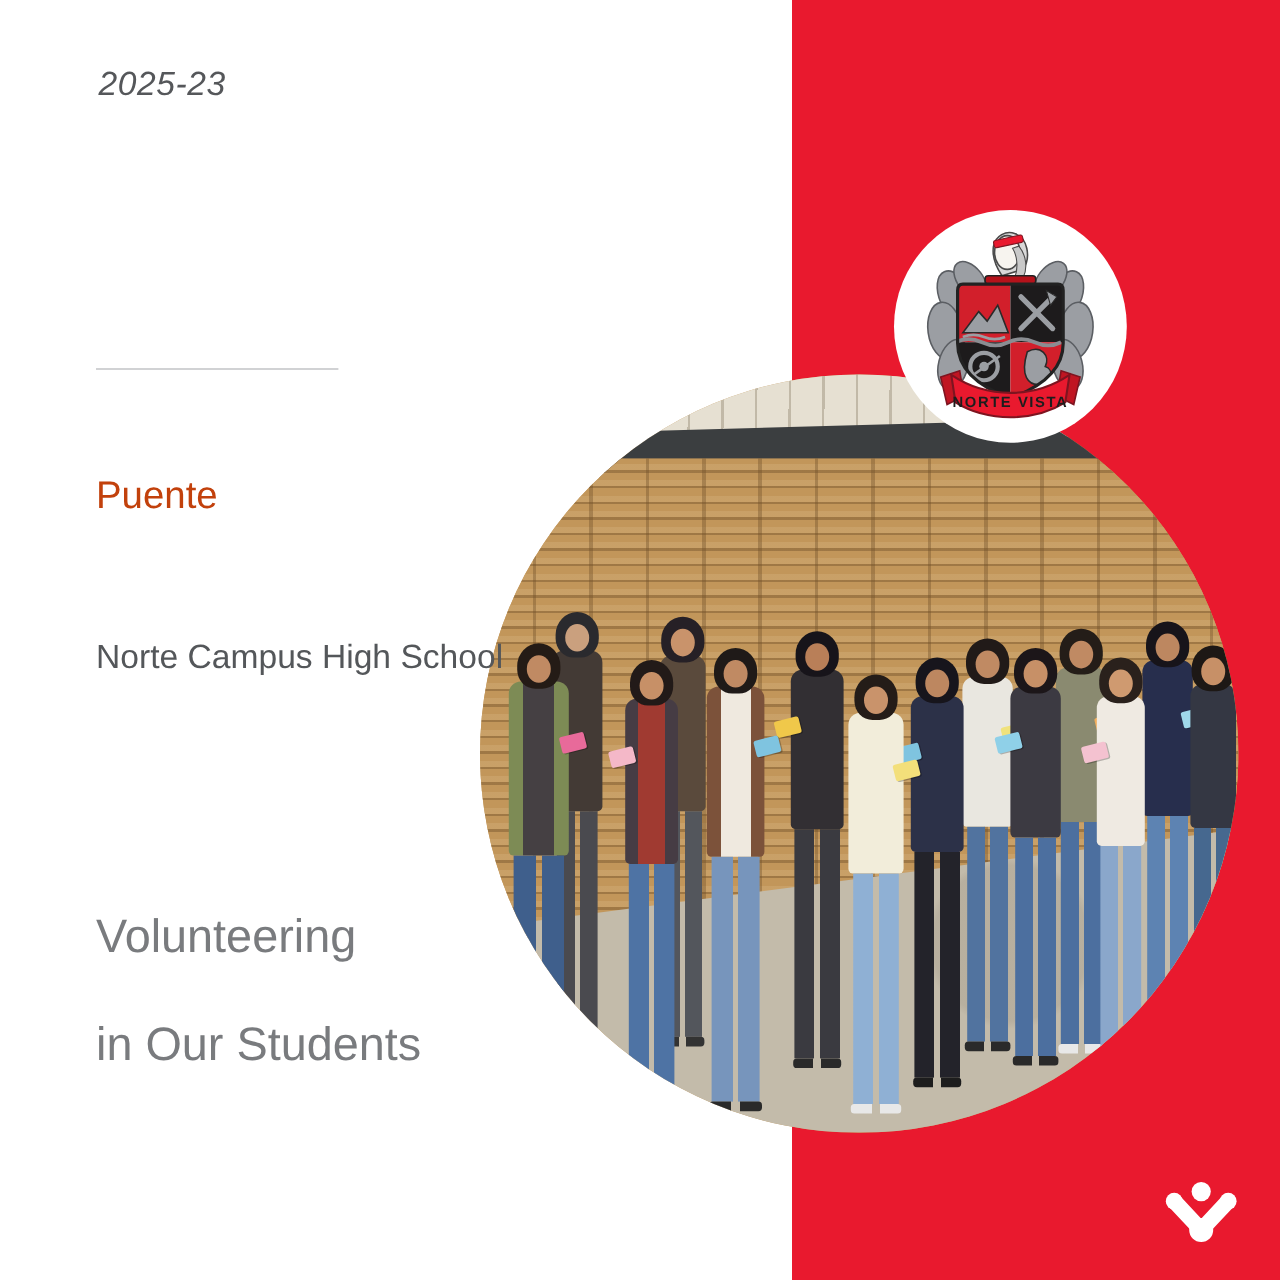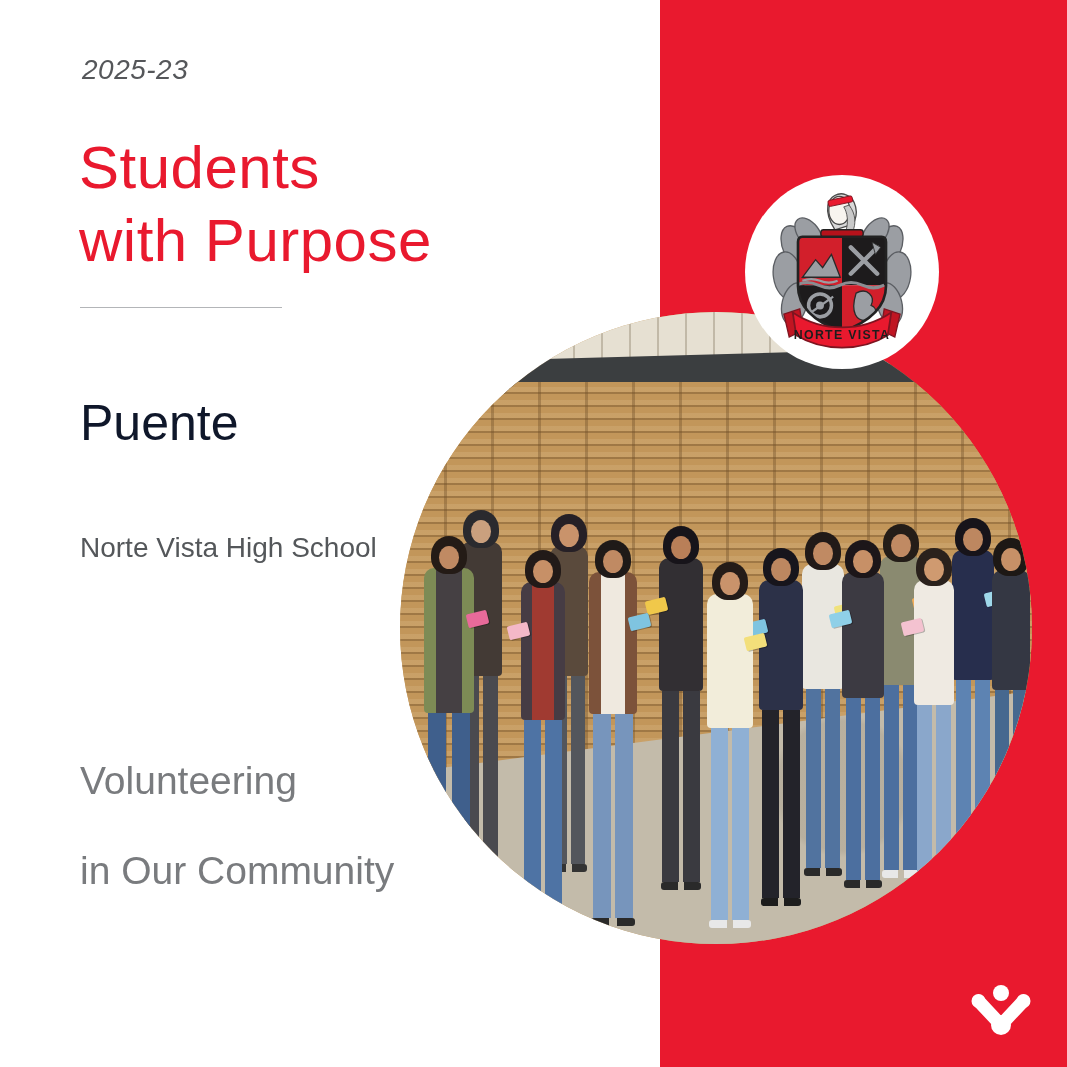--- a/index.html
+++ b/index.html
@@ -6,21 +6,21 @@
   .canvas{position:relative;width:1067px;height:1067px;background:#ffffff;overflow:hidden;
           font-family:"Liberation Sans","DejaVu Sans",sans-serif;}
 
   
   .red-band{position:absolute;left:660px;top:0;width:407px;height:1067px;background:#e9192e;}
 
   
   .year{position:absolute;left:82px;top:54px;font-size:28px;font-style:italic;color:#55575a;letter-spacing:.5px;}
   .title{position:absolute;left:79px;top:131px;font-size:60px;line-height:73px;font-weight:300;color:#e9192e;letter-spacing:.5px;}
   .divider{position:absolute;left:80px;top:307px;width:202px;height:1px;background:#b3b5b8;}
-  .program{position:absolute;left:80px;top:394px;font-size:50px;font-weight:300;color:#0f172a;}
+  .program{position:absolute;left:80px;top:394px;font-size:32px;font-weight:300;color:#c2410c;}
   .school{position:absolute;left:80px;top:532px;font-size:28px;font-weight:400;color:#54575a;}
   .subtitle{position:absolute;left:80px;top:758px;font-size:39px;line-height:45px;font-weight:300;color:#797b7e;}
 
   
   .photo-circle{position:absolute;left:400px;top:312px;width:632px;height:632px;border-radius:50%;
                 overflow:hidden;background:#c79c60;}
   .ph-ceiling{position:absolute;left:-20px;top:-6px;width:680px;height:62px;background:#e6e0d2;
               background-image:repeating-linear-gradient(92deg,rgba(125,112,88,0) 0 26px,rgba(125,112,88,.35) 26px 28px);
               transform:rotate(-1.4deg);}
   .ph-beam{position:absolute;left:-20px;top:42px;width:690px;height:34px;background:#3b3e40;transform:rotate(-1.6deg);
@@ -264,31 +264,27 @@
       <g>
         <path d="M34,148 L52,142 L56,166 L40,174 Z" fill="#c01522" stroke="#7e1420" stroke-width="1.5"></path>
         <path d="M166,148 L148,142 L144,166 L160,174 Z" fill="#c01522" stroke="#7e1420" stroke-width="1.5"></path>
         <path d="M44,146 C62,158 82,163 100,163 C118,163 138,158 156,146 L152,172 C136,182 118,186 100,186 C82,186 64,182 48,172 Z" fill="#e9192e" stroke="#7e1420" stroke-width="2"></path>
         <text x="100" y="176" text-anchor="middle" font-size="14" font-weight="bold" font-family="Liberation Sans, sans-serif" fill="#1d1d1d" letter-spacing="1.5">NORTE VISTA</text>
       </g>
     </svg>
   </div>
 
   <div class="year">2025-23</div>
-  <div class="title">
-    <span>Students</span><br>
-    <span>with Purpose</span>
-  </div>
   <div class="divider"></div>
   <div class="program">Puente</div>
-  <div class="school">Norte Vista High School</div>
+  <div class="school">Norte Campus High School</div>
   <div class="subtitle">
     <span>Volunteering</span><br>
     <br>
-    <span>in Our Community</span>
+    <span>in Our Students</span>
   </div>
 
   <div class="brand-mark">
     <svg viewBox="0 0 60 54">
       <path d="M7.5,17 L30,41 L52.5,17" stroke="#ffffff" stroke-width="13" fill="none" stroke-linecap="round" stroke-linejoin="round"></path>
       <circle cx="30" cy="9" r="8" fill="#ffffff"></circle>
       <circle cx="7.5" cy="17" r="7" fill="#ffffff"></circle>
       <circle cx="52.5" cy="17" r="7" fill="#ffffff"></circle>
       <circle cx="30" cy="41" r="10" fill="#ffffff"></circle>
     </svg>

